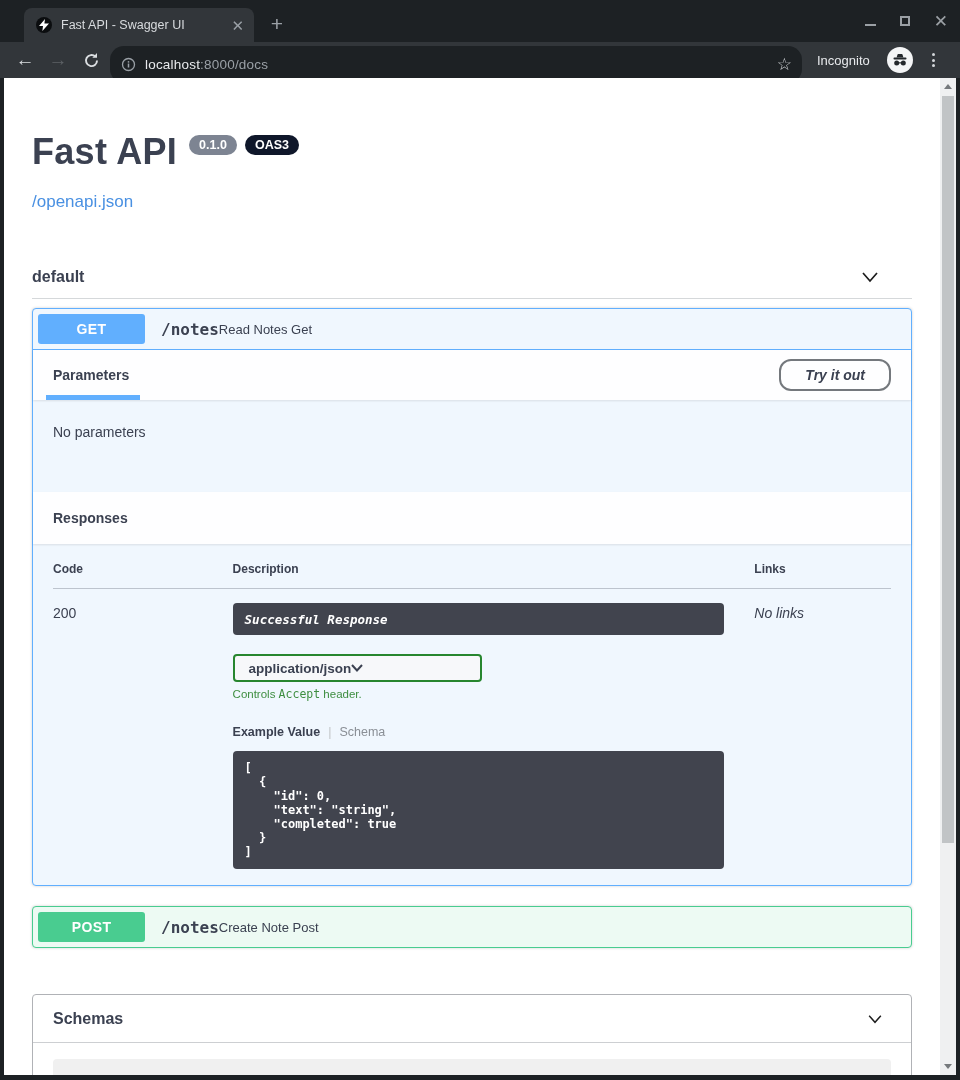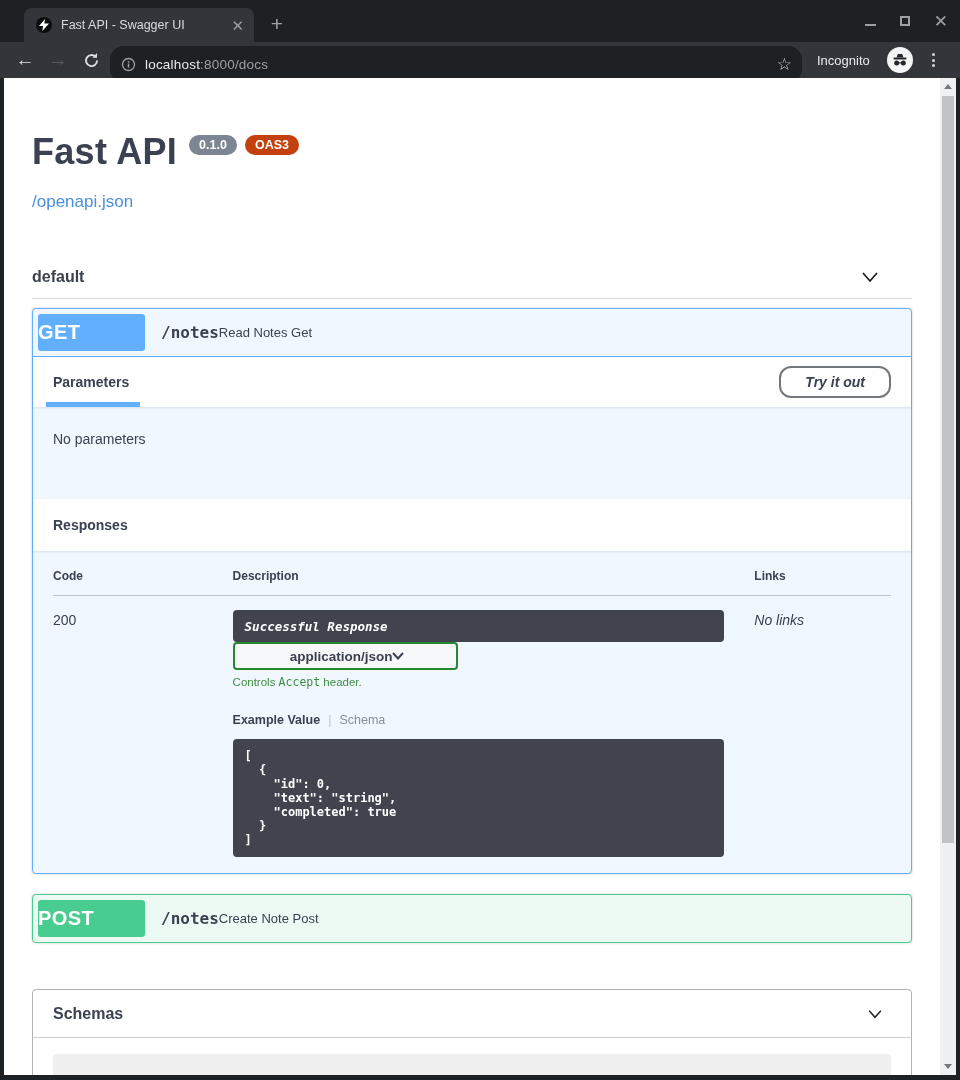--- a/index.html
+++ b/index.html
@@ -64,37 +64,37 @@
 
   .content { position: absolute; left: 28px; top: 0; width: 880px; color: #3b4151; }
 
   
   .info { padding-top: 54px; }
   .title-row { display: flex; align-items: flex-start; }
   .api-title { font-size: 36px; line-height: 40px; font-weight: 700; color: #3b4151; letter-spacing: .3px; }
   .badge { display: inline-block; font-size: 12.5px; font-weight: 700; color: #fff;
     padding: 3px 10px; border-radius: 14px; margin-top: 3px; }
   .badge-version { background: #7d8492; margin-left: 12px; }
-  .badge-oas { background: #c2410c; margin-left: 8px; }
+  .badge-oas { background: #0f172a; margin-left: 8px; }
   .spec-link { display: inline-block; margin-top: 20px; font-size: 17px; color: #4990e2; text-decoration: none; }
 
   
   .tag-header { margin-top: 52px; display: flex; align-items: center; justify-content: space-between;
     padding-bottom: 8px; border-bottom: 1px solid #d5d8da; }
   .tag-name { font-size: 16px; line-height: 26px; font-weight: 600; color: #3b4151; }
   .chev { flex: 0 0 auto; }
 
   
   .opblock { border-radius: 4px; box-shadow: 0 0 3px rgba(0,0,0,.19); }
   .opblock.get { margin-top: 9px; border: 1px solid #61affe; background: #f0f7fe; }
   .opblock.post { margin-top: 20px; border: 1px solid #49cc90; background: #edfaf3; }
   .op-summary { display: flex; align-items: center; padding: 5px; cursor: pointer; }
   .opblock.get .op-summary { border-bottom: 1px solid #61affe; }
-  .method-badge { width: 107px; padding: 7px 0; text-align: left; border-radius: 3px;
-    color: #fff; font-size: 20px; font-weight: 700; letter-spacing: .4px; }
+  .method-badge { width: 107px; padding: 7px 0; text-align: center; border-radius: 3px;
+    color: #fff; font-size: 14px; font-weight: 700; letter-spacing: .4px; }
   .method-get { background: #61affe; }
   .method-post { background: #49cc90; }
   .op-path { margin-left: 16px; font-family: "DejaVu Sans Mono", monospace; font-size: 16px; font-weight: 700; color: #3b4151; }
   .op-desc { font-size: 13px; color: #3b4151; }
 
   .sec-header { position: relative; background: rgba(255,255,255,.88); height: 50px; padding: 0 20px;
     display: flex; align-items: center; justify-content: space-between; box-shadow: 0 1px 2px rgba(0,0,0,.10); }
   .sec-header.responses-h { height: 52px; }
   .tab-label { font-size: 14px; font-weight: 700; color: #3b4151; }
   .tab-underline { position: absolute; left: 13px; bottom: 0; width: 94px; height: 5px; background: #61affe; }
@@ -105,22 +105,22 @@
 
   .resp-body { padding: 0 20px 16px; }
   .thead { display: flex; padding: 18px 0 12px; border-bottom: 1px solid rgba(59,65,81,.28);
     font-size: 12px; font-weight: 700; }
   .col-code { width: 180px; }
   .col-desc { width: 523px; }
   .col-links { width: 137px; }
   .trow { display: flex; align-items: flex-start; padding-top: 14px; font-size: 14px; }
   .desc-box { width: 491px; background: #41444e; border-radius: 4px; padding: 8px 12px; }
   .desc-box span { font-family: "DejaVu Sans Mono", monospace; font-size: 12.5px; font-weight: 700; font-style: italic; color: #fff; }
-  .media-select { width: 225px; height: 28px; background: #f7f8fa;
-    border: 2px solid #27862f; border-radius: 4px; display: flex; align-items: center; justify-content: center;
+  .media-select { margin-top: 19px; width: 249px; height: 28px; background: #f7f8fa;
+    border: 2px solid #27862f; border-radius: 4px; display: flex; align-items: center; justify-content: flex-start;
     padding: 0 10px 0 14px; cursor: pointer; }
   .media-select .sel-val { font-size: 13.5px; font-weight: 700; color: #3b4151; }
   .accept-note { margin-top: 5px; font-size: 11.5px; color: #3e8e41; }
   .accept-note code { font-family: "DejaVu Sans Mono", monospace; font-size: 11.5px; color: #3e8e41; }
   .ex-tabs { margin-top: 24px; display: flex; align-items: center; gap: 8px; font-size: 12.5px; }
   .ex-active { font-weight: 700; color: #3b4151; }
   .ex-sep { color: #c3c6c9; }
   .ex-schema { color: #8a8f96; cursor: pointer; }
   pre.codeblock { margin-top: 12px; width: 491px; background: #41444e; border-radius: 4px;
     padding: 10px 12px; color: #ffffff; font-family: "DejaVu Sans Mono", monospace;

